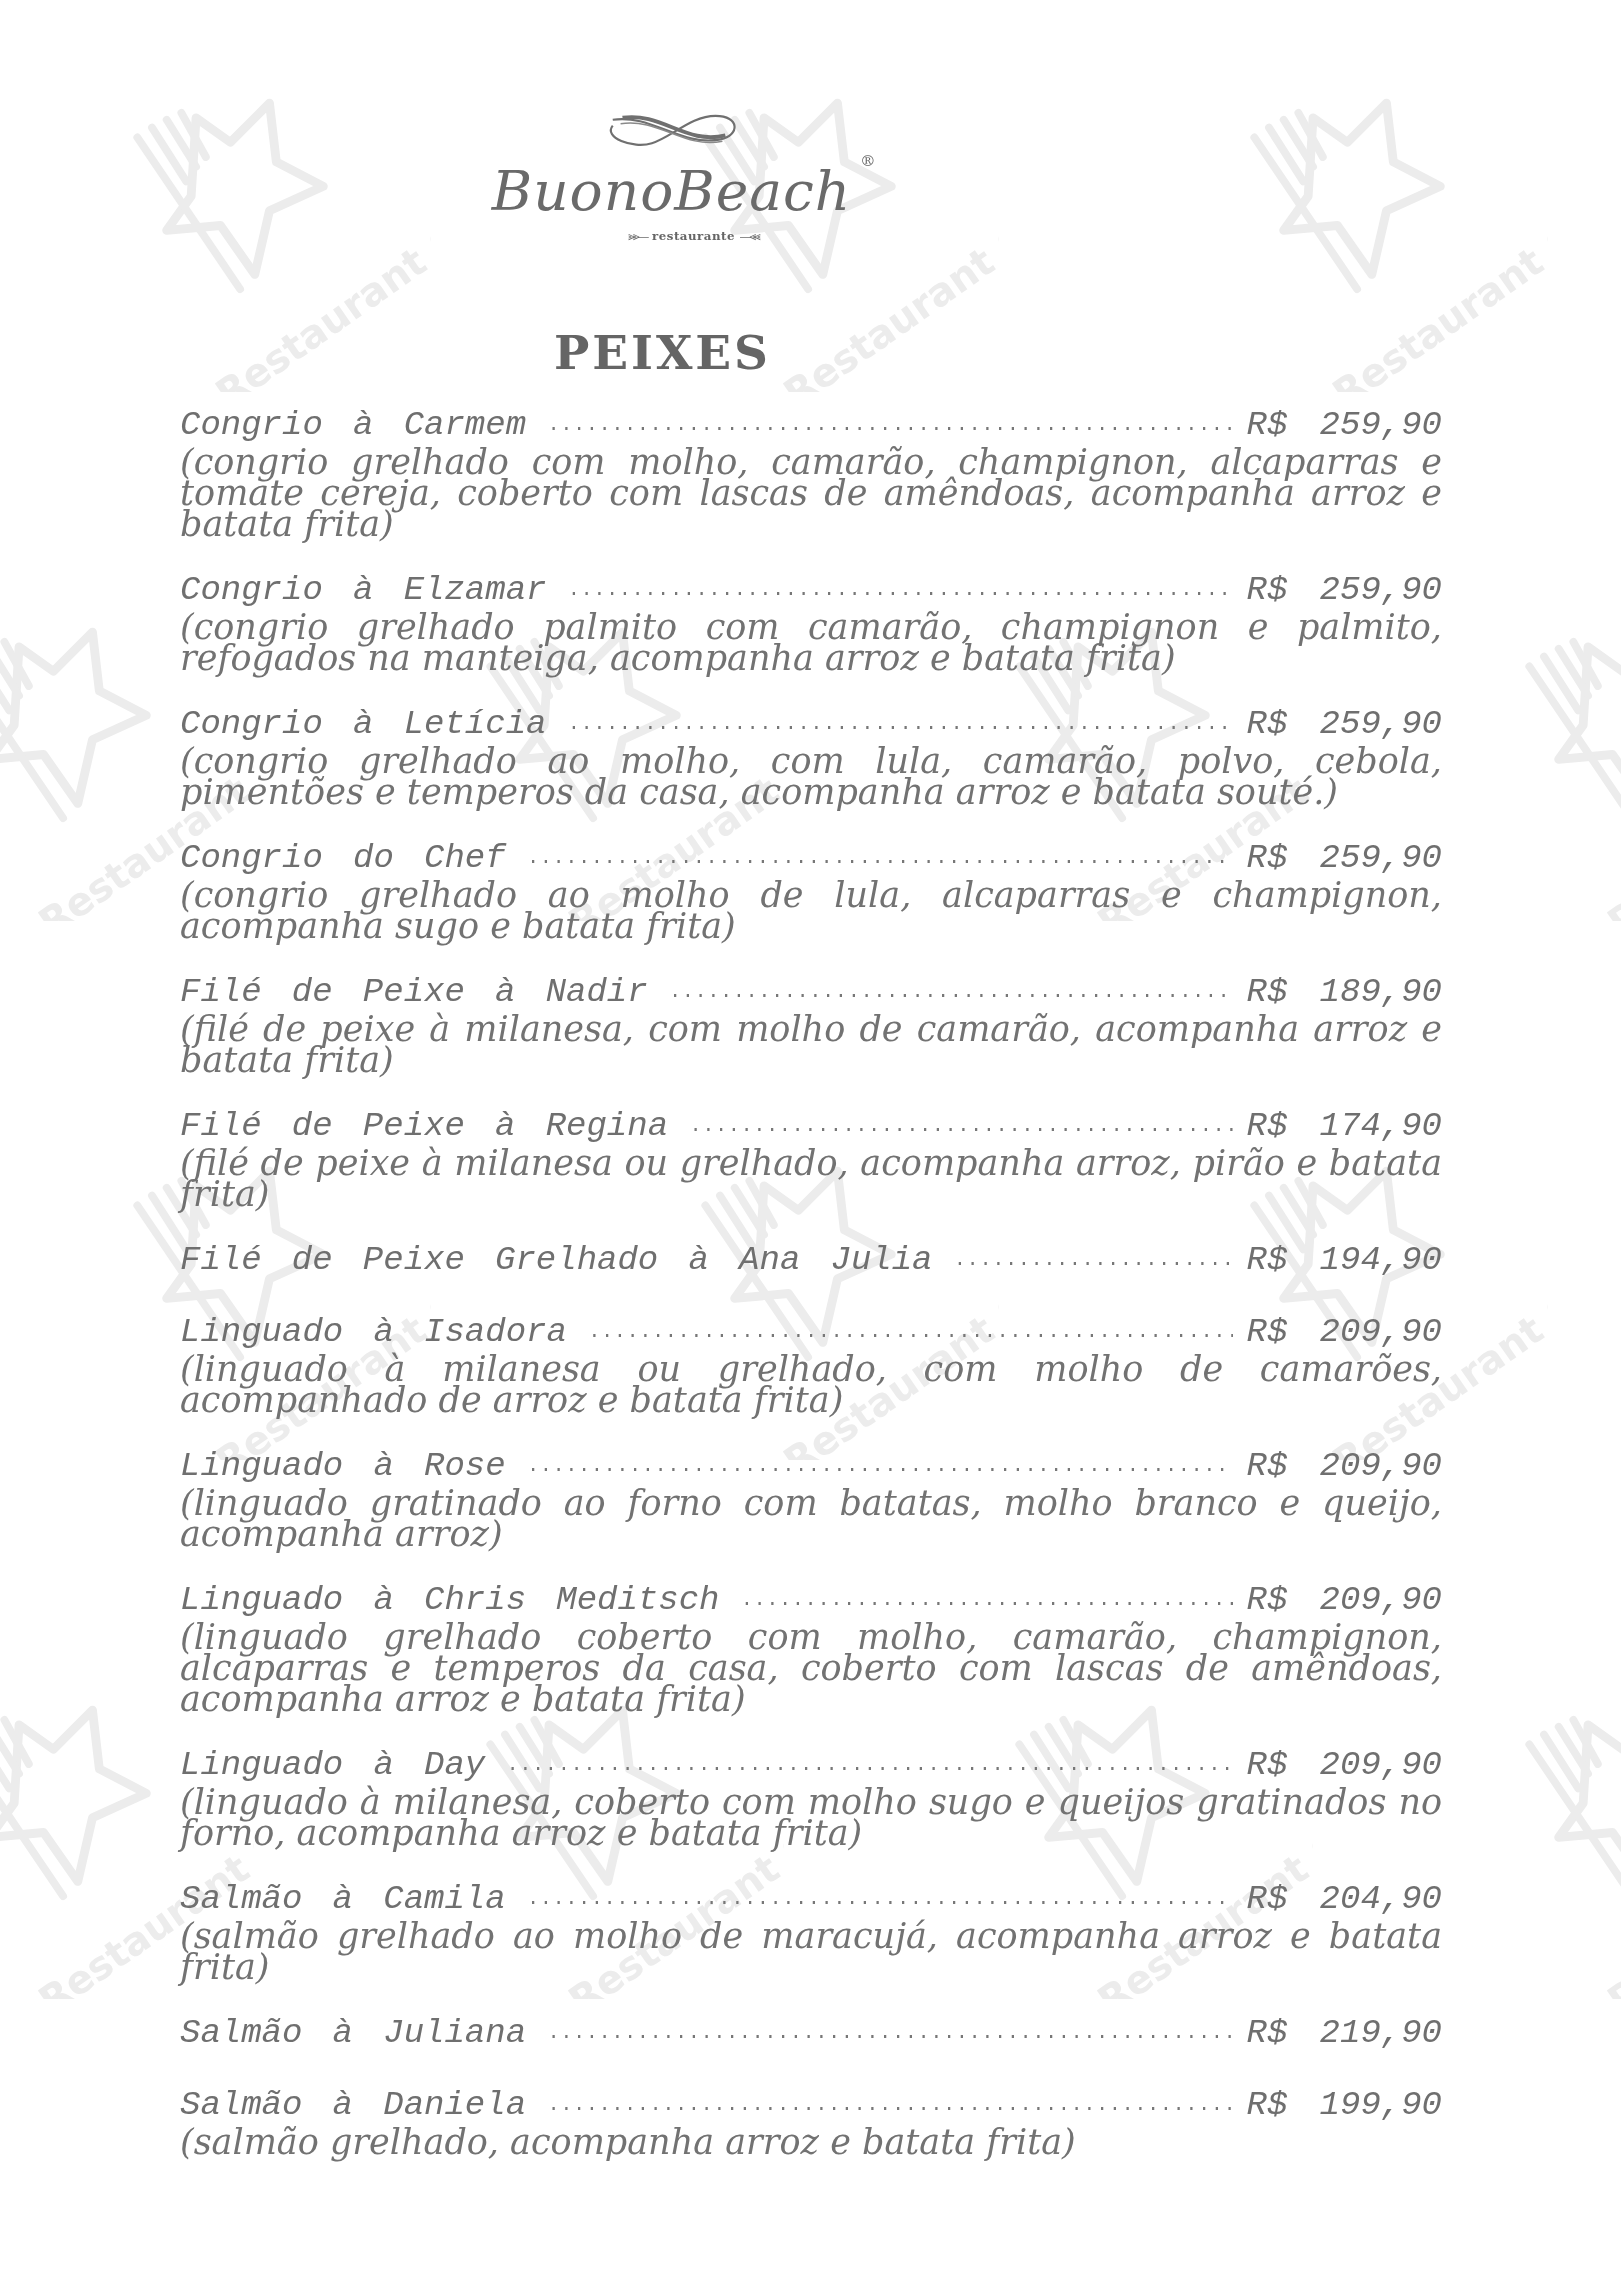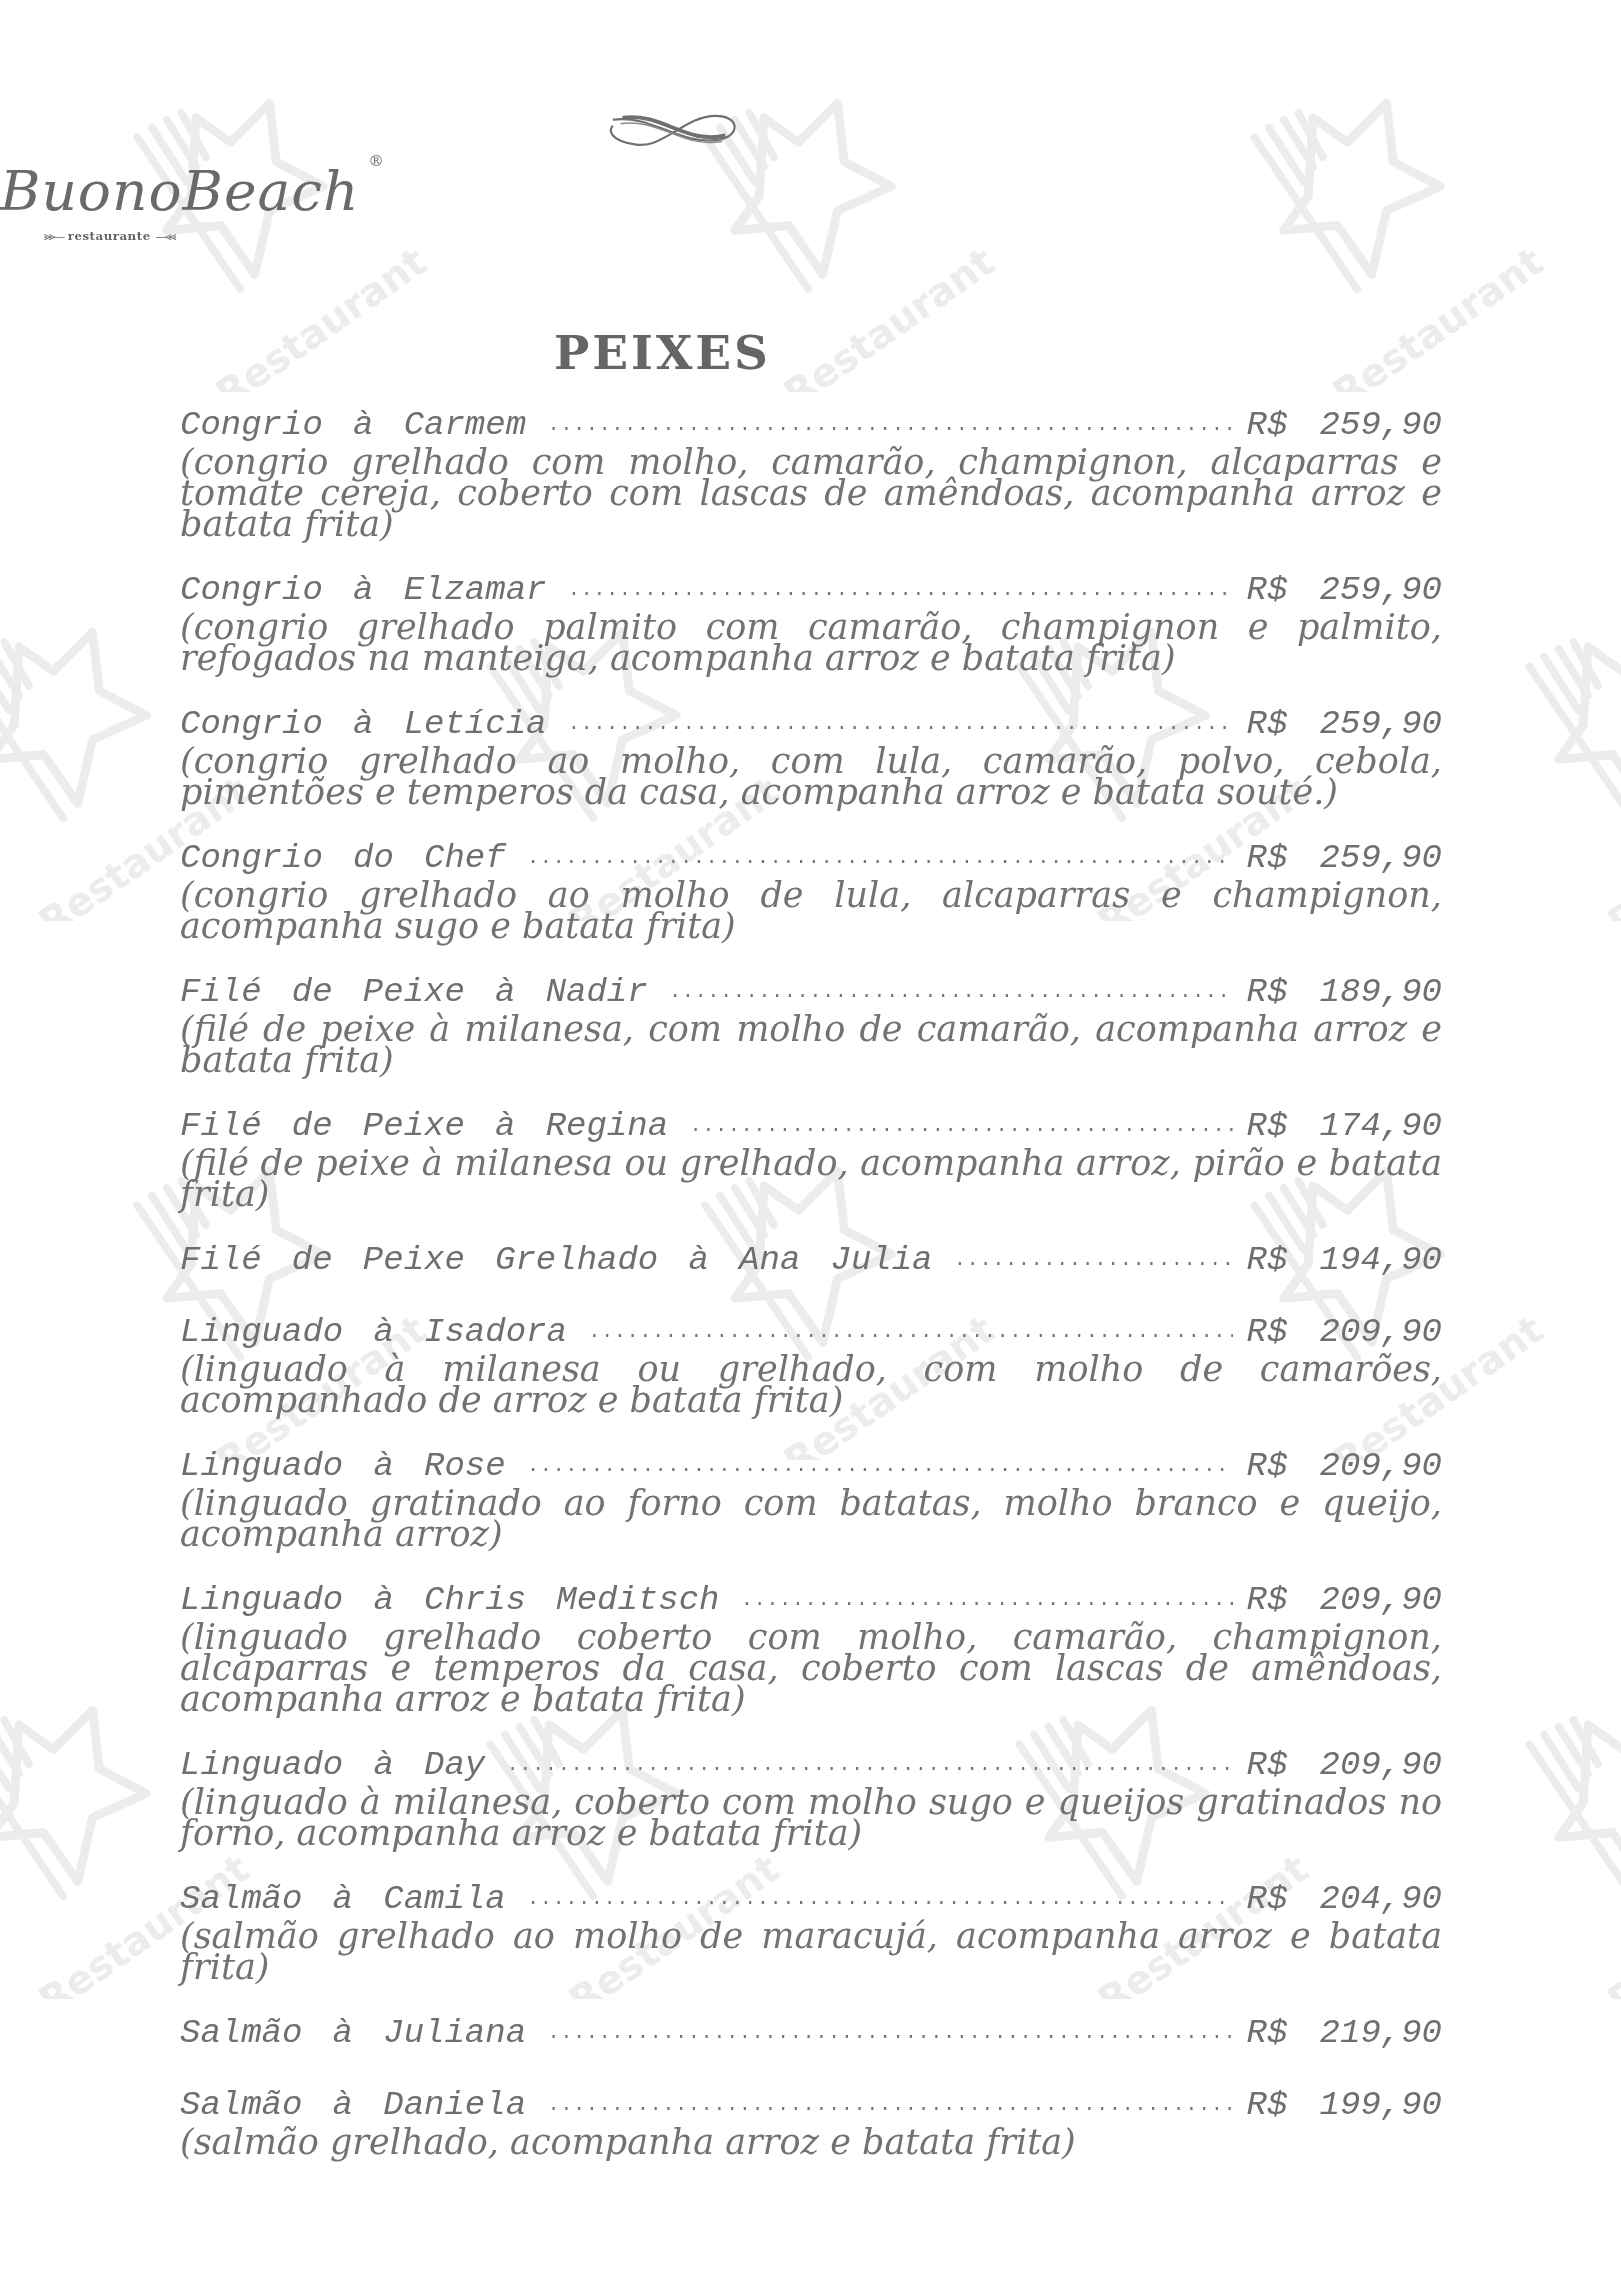--- a/index.html
+++ b/index.html
@@ -5,21 +5,21 @@
     html, body { margin: 0; padding: 0; }
     body {
       width: 1621px; height: 2293px; position: relative; overflow: hidden;
       background: #ffffff;
       font-family: "DejaVu Serif", serif;
       color: #6e6e6e;
     }
     .watermarks { position: absolute; inset: 0; pointer-events: none; }
     .wm { position: absolute; width: 372px; height: 333px; }
     .wm svg { width: 100%; height: 100%; }
-    .header { position: absolute; left: 0; top: 108px; width: 1343px; }
+    .header { position: absolute; left: 0; top: 108px; width: 1343px; text-align: center; }
     .logo-swirl { display: block; margin: 0 auto; width: 157px; height: 47px; }
     .logo-name {
       font-family: "DejaVu Serif", serif; font-style: italic;
       font-size: 55px; color: #6a6a6a; letter-spacing: 1px; margin-top: 3.9px;
       position: relative; display: inline-block;
     }
     .logo-reg { position: absolute; right: -25.5px; top: -7.8px; font-size: 15.7px; font-style: normal; }
     .logo-sub {
       font-family: "DejaVu Serif", serif; font-weight: bold; font-size: 11.8px; color: #666;
       margin-top: 5.9px; letter-spacing: 0.5px; padding-left: 44px;

